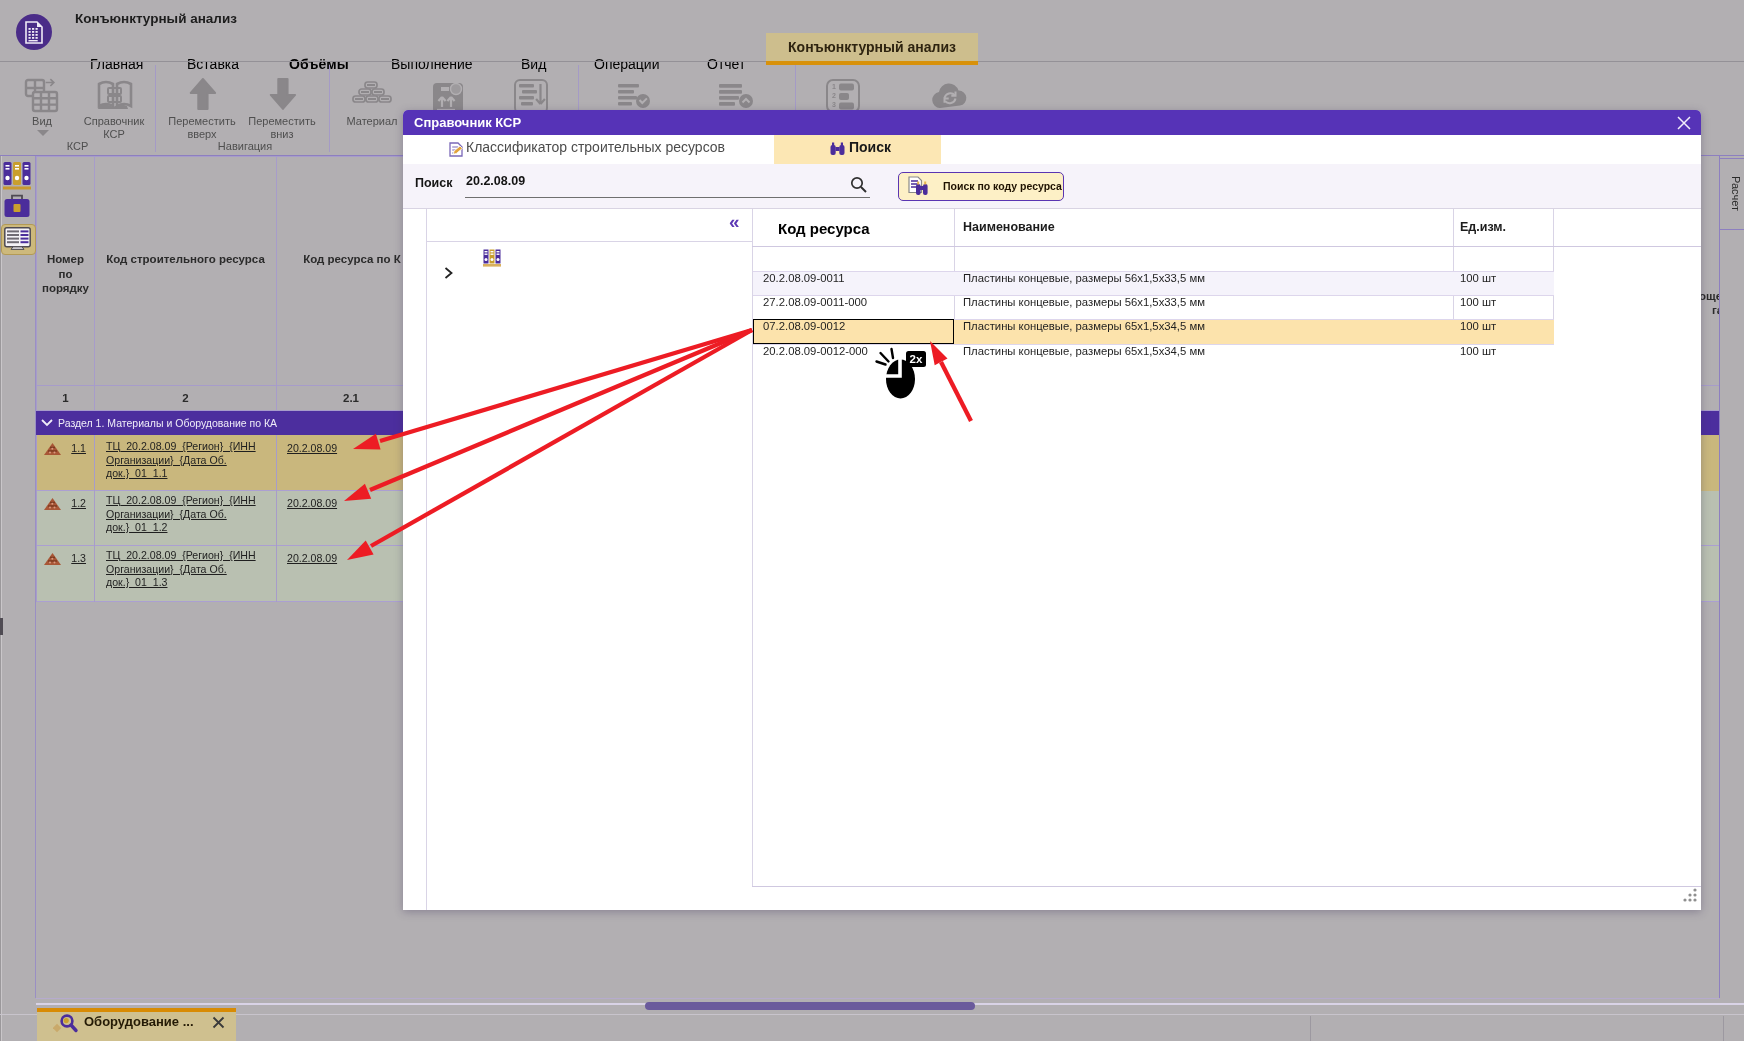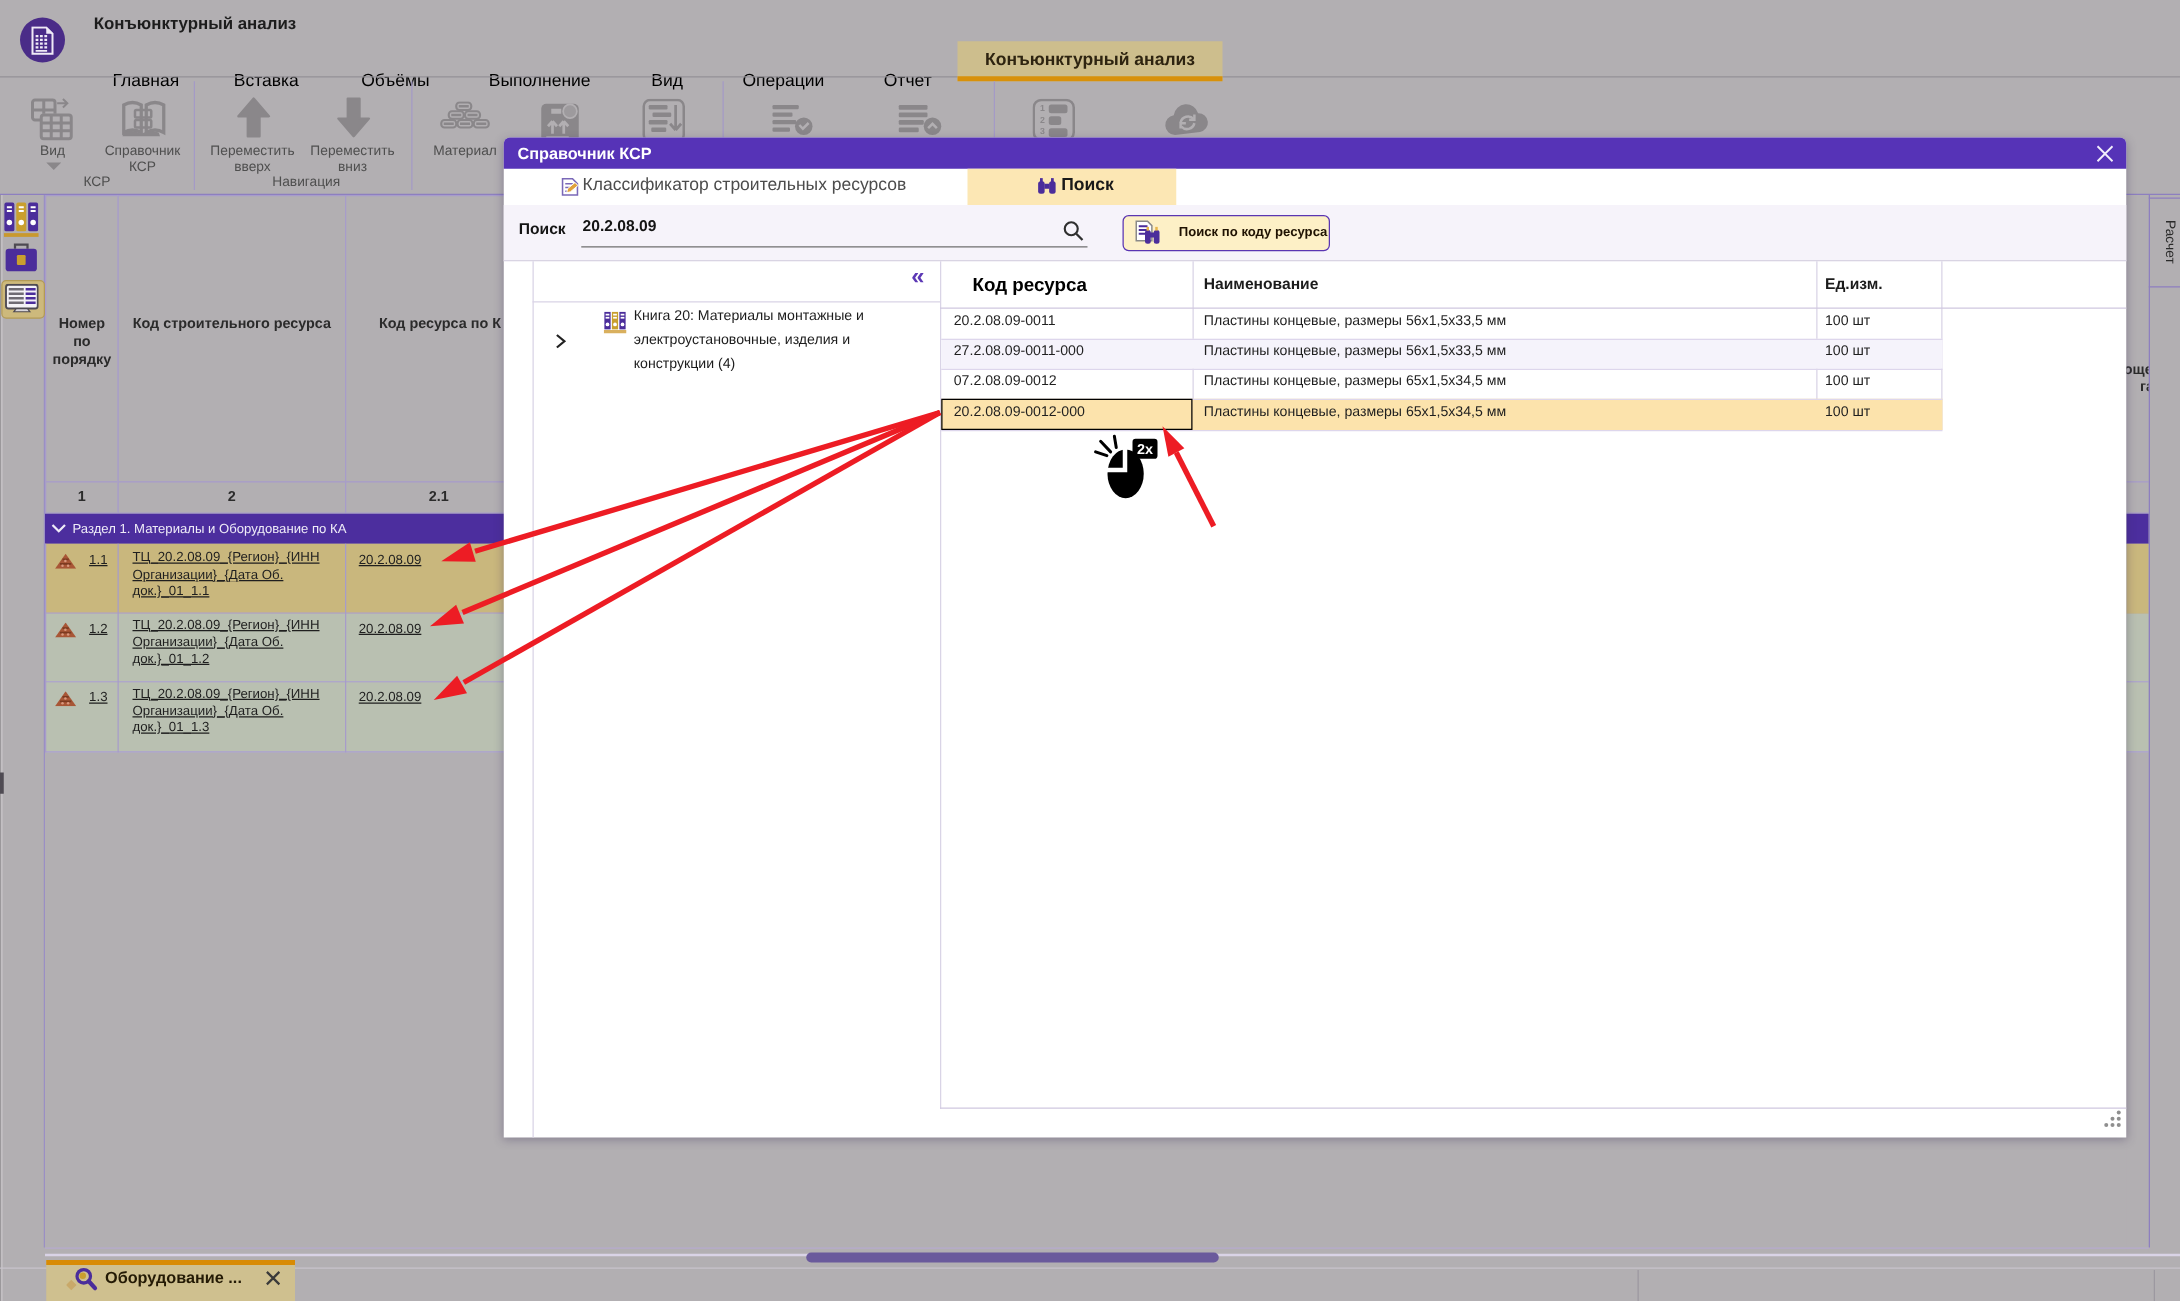--- a/index.html
+++ b/index.html
@@ -7,21 +7,21 @@
   body{width:1744px;height:1041px;overflow:hidden;background:#b2afb2;
        font-family:"Liberation Sans",sans-serif;}
   .abs{position:absolute;}
   #root{position:relative;width:1744px;height:1041px;overflow:hidden;}
   .mi{position:absolute;top:56px;font-size:14px;color:#000000;white-space:nowrap;}
   .glab{position:absolute;font-size:11px;color:#4f4f4f;text-align:center;white-space:nowrap;}
   .blab{position:absolute;font-size:11px;color:#4f4f4f;text-align:center;line-height:13px;white-space:nowrap;}
   .vsep{position:absolute;top:65px;height:87px;width:1px;background:#a49ac6;}
   .hcell{position:absolute;background:#b2afb2;border:1px solid #a79cca;box-sizing:border-box;}
   .htxt{font-weight:bold;font-size:11.5px;color:#2b2b2b;text-align:center;}
-  .rowtxt{font-size:11.3px;color:#1f1f1f;white-space:nowrap;}
+  .rowtxt{font-size:11.3px;color:#1f1f1f;white-space:nowrap;margin-top:21px;}
   .mrow{position:absolute;font-size:10.6px;color:#1f1f1f;line-height:13.5px;text-decoration:underline;}
 </style>
 </head>
 <body>
 <div id="root">
 
 <div class="abs" style="left:0;top:0;width:1744px;height:1px;background:#8e8b8e;"></div>
 <div class="abs" style="left:0;top:1px;width:1744px;height:1px;background:#c9c6c9;"></div>
 <div class="abs" style="left:0;top:0;width:1px;height:1041px;background:#9b989b;"></div>
 <div class="abs" style="left:1px;top:1px;width:1px;height:1040px;background:#c9c6c9;"></div>
@@ -43,21 +43,21 @@
     <rect x="4.5" y="16" width="2.2" height="1.8"></rect>
         <rect x="8" y="16" width="2.2" height="1.8"></rect>
         <rect x="11.5" y="16" width="2.2" height="1.8"></rect>
     <rect x="4.5" y="19" width="9.2" height="1.4"></rect>
   </g>
 </svg>
 <div class="abs" style="left:75px;top:11px;font-size:13.5px;font-weight:bold;color:#1d1d1d;">Конъюнктурный анализ</div>
 
 <div class="mi" style="left:90px;">Главная</div>
 <div class="mi" style="left:187px;">Вставка</div>
-<div class="mi" style="left:289px;">Объёмы</div>
+<div class="mi" style="left:289px;font-weight:bold;">Объёмы</div>
 <div class="mi" style="left:391px;">Выполнение</div>
 <div class="mi" style="left:521px;">Вид</div>
 <div class="mi" style="left:594px;">Операции</div>
 <div class="mi" style="left:707px;">Отчет</div>
 <div class="abs" style="left:0;top:61px;width:1744px;height:1px;background:#949197;"></div>
 <div class="abs" style="left:766px;top:33px;width:212px;height:28px;background:#cdbe8d;border-bottom:4px solid #d8910a;
      font-size:14px;font-weight:bold;color:#2e2410;text-align:center;line-height:28px;">Конъюнктурный анализ</div>
 
 <div class="vsep" style="left:155px;"></div>
 <div class="vsep" style="left:329px;"></div>
@@ -396,21 +396,20 @@
           <rect x="13.5" y="2" width="3" height="1.4"></rect>
       <rect x="1.5" y="4.5" width="3" height="1.4"></rect>
           <rect x="7.5" y="4.5" width="3" height="1.4"></rect>
           <rect x="13.5" y="4.5" width="3" height="1.4"></rect>
       <circle cx="3" cy="10.5" r="1.5"></circle>
           <circle cx="9" cy="10.5" r="1.5"></circle>
           <circle cx="15" cy="10.5" r="1.5"></circle>
     </g>
     <rect x="0" y="15" width="18" height="2.6" fill="#d9b05e"></rect>
   </svg>
-  <div class="abs" style="left:104px;top:134px;width:210px;font-size:11.3px;color:#1c1c1c;line-height:18.8px;white-space:nowrap;">Книга 20: Материалы монтажные и<br>электроустановочные, изделия и<br>конструкции (4)</div>
 
   <div class="abs" style="left:349px;top:99px;width:1px;height:678px;background:#d9d4e6;"></div>
   <div class="abs" style="left:551px;top:99px;width:1px;height:135px;background:#d9d4e6;"></div>
   <div class="abs" style="left:1050px;top:99px;width:1px;height:135px;background:#d9d4e6;"></div>
   <div class="abs" style="left:1150px;top:99px;width:1px;height:135px;background:#d9d4e6;"></div>
   <div class="abs" style="left:349px;top:136px;width:949px;height:1px;background:#cfc8e0;"></div>
   <div class="abs" style="left:360px;top:110px;font-size:15px;font-weight:bold;color:#000000;padding-left:15px;">Код ресурса</div>
   <div class="abs" style="left:560px;top:110px;font-size:12.5px;font-weight:bold;color:#1c1c1c;">Наименование</div>
   <div class="abs" style="left:1057px;top:110px;font-size:12.5px;font-weight:bold;color:#1c1c1c;">Ед.изм.</div>
   <div class="abs" style="left:350px;top:161px;width:801px;height:24px;background:#f5f3fb;"></div>

